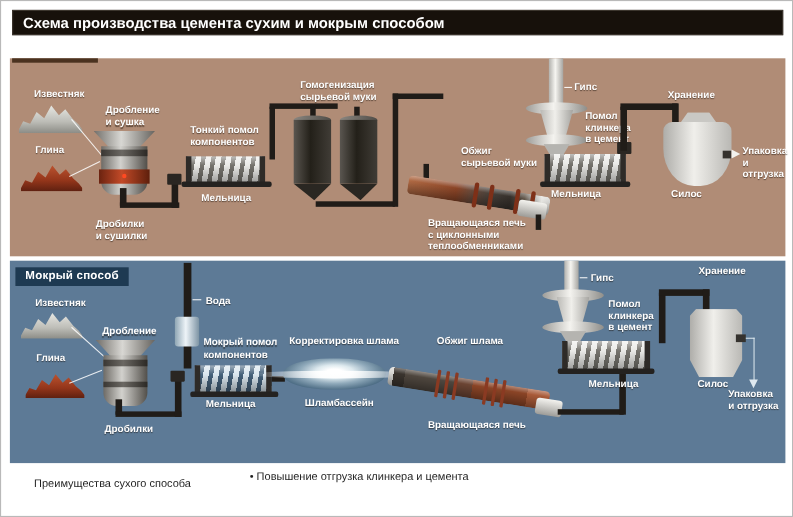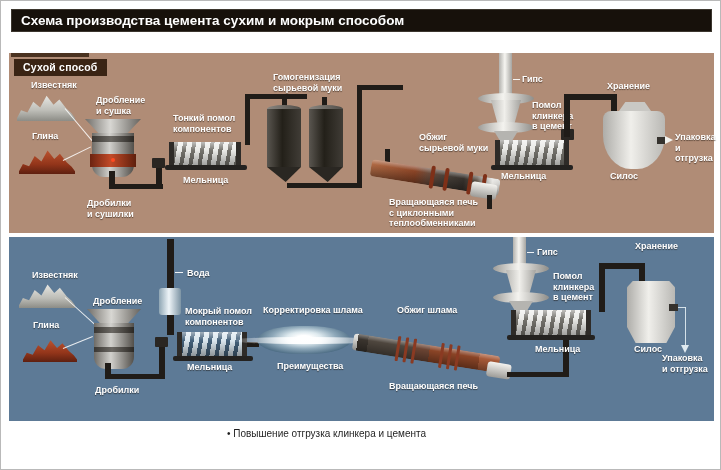--- a/index.html
+++ b/index.html
@@ -92,21 +92,20 @@
 </style>
 </head>
 <body>
 
 <div class="stage">
 
   <div class="titlebar">Схема производства цемента сухим и мокрым способом</div>
 
   <div class="section dry"></div>
   <div style="position:absolute;left:10px;top:52px;width:78px;height:4px;background:#4a3220;"></div>
-  <div class="badge badge-dry" style="left:13px;top:58px;">Сухой способ</div>
 
   <div class="lbl" style="left:30px;top:79px;">Известняк</div>
   <div class="pile pile-lime" style="left:16px;top:90px;width:58px;height:30px;"></div>
   <div class="lbl" style="left:31px;top:130px;">Глина</div>
   <div class="pile pile-clay" style="left:18px;top:145px;width:56px;height:28px;"></div>
   <div class="thinline" style="left:64px;top:107px;width:42px;transform:rotate(50deg);"></div>
   <div class="thinline" style="left:62px;top:159px;width:31px;transform:rotate(-26deg);"></div>
 
   <div class="lbl" style="left:95px;top:94px;">Дробление
 и сушка</div>
@@ -212,20 +211,21 @@
   <div class="lbl" style="left:606px;top:80px;">Хранение</div>
   <div class="silo-cap" style="left:612px;top:101px;width:44px;height:10px;"></div>
   <div class="wsilo wsilo-dry" style="left:602px;top:110px;width:62px;height:58px;"></div>
   <div class="lbl" style="left:609px;top:170px;">Силос</div>
   <div class="spout" style="left:656px;top:136px;width:8px;height:7px;"></div>
   <div class="arrow-r" style="left:664px;top:135px;"></div>
   <div class="lbl" style="left:674px;top:131px;">Упаковка
 и отгрузка</div>
 
   <div class="section wet"></div>
+  <div class="badge badge-wet" style="left:13px;top:242px;">Мокрый способ</div>
 
   <div class="lbl" style="left:31px;top:269px;">Известняк</div>
   <div class="pile pile-lime" style="left:18px;top:279px;width:56px;height:28px;"></div>
   <div class="lbl" style="left:32px;top:319px;">Глина</div>
   <div class="pile pile-clay" style="left:22px;top:335px;width:54px;height:26px;"></div>
   <div class="thinline" style="left:64px;top:296px;width:40px;transform:rotate(42deg);"></div>
   <div class="thinline" style="left:62px;top:347px;width:32px;transform:rotate(-22deg);"></div>
 
   <div class="lbl" style="left:92px;top:295px;">Дробление</div>
   <div class="crusher" style="left:86px;top:308px;width:54px;height:58px;">
@@ -253,21 +253,21 @@
     <div class="mill-cap" style="left:0;"></div>
     <div class="mill-cap" style="right:0;"></div>
   </div>
   <div class="mill-base" style="left:172px;top:355px;width:80px;"></div>
   <div class="lbl" style="left:186px;top:361px;">Мельница</div>
 
   <div class="pipe" style="left:246px;top:341px;width:12px;height:5px;"></div>
   <div class="lbl" style="left:262px;top:304px;">Корректировка шлама</div>
   <div class="basin" style="left:256px;top:325px;width:94px;height:28px;"></div>
   <div class="beam" style="left:228px;top:336px;width:152px;height:7px;"></div>
-  <div class="lbl" style="left:276px;top:360px;">Преимущества</div>
+  <div class="lbl" style="left:276px;top:360px;">Шламбассейн</div>
 
   <div class="lbl" style="left:396px;top:304px;">Обжиг шлама</div>
   <div class="kiln kiln-wet" style="left:352px;top:332px;width:148px;transform:rotate(9deg);">
     <div class="kiln-fin" style="left:44px;"></div>
     <div class="kiln-fin" style="left:52px;"></div>
     <div class="kiln-fin" style="left:60px;"></div>
     <div class="kiln-fin" style="left:88px;"></div>
     <div class="kiln-fin" style="left:96px;"></div>
     <div class="kiln-fin" style="left:104px;"></div>
   </div>
@@ -304,17 +304,18 @@
   <div class="lbl" style="left:634px;top:240px;">Хранение</div>
   <div class="wsilo wsilo-wet" style="left:626px;top:280px;width:48px;height:62px;"></div>
   <div class="lbl" style="left:633px;top:343px;">Силос</div>
   <div class="spout" style="left:668px;top:303px;width:9px;height:7px;"></div>
   <div class="guide" style="left:677px;top:306px;width:8px;height:1px;"></div>
   <div class="guide" style="left:684px;top:306px;width:1px;height:40px;"></div>
   <div class="arrow-d" style="left:680px;top:344px;"></div>
   <div class="lbl" style="left:661px;top:352px;">Упаковка
 и отгрузка</div>
 
+  <div class="footer-heading" style="left:30px;top:434px;">Преимущества сухого способа</div>
   <div class="bullets" style="left:226px;top:427px;">
     <div class="bullet-row"><span>Повышение отгрузка клинкера и цемента</span></div>
   </div>
 
 </div>
 
 </body></html>

